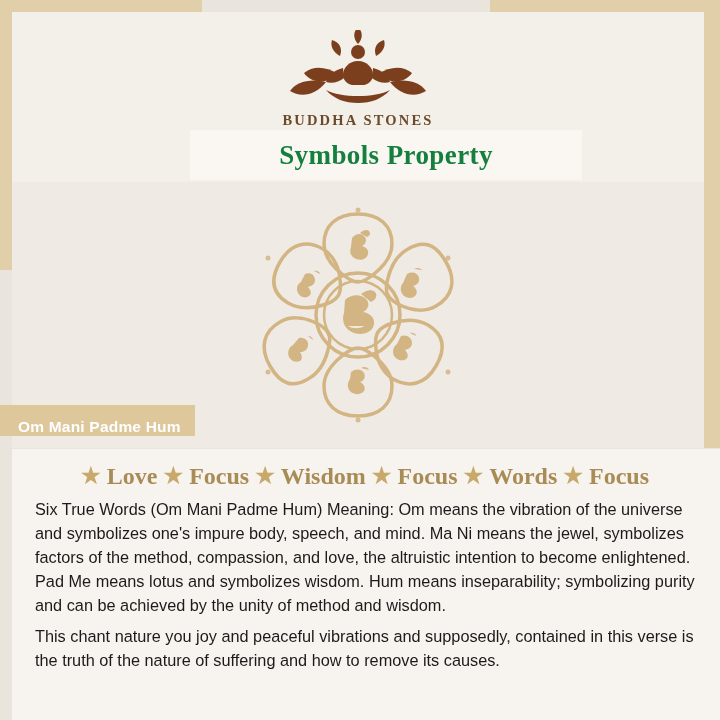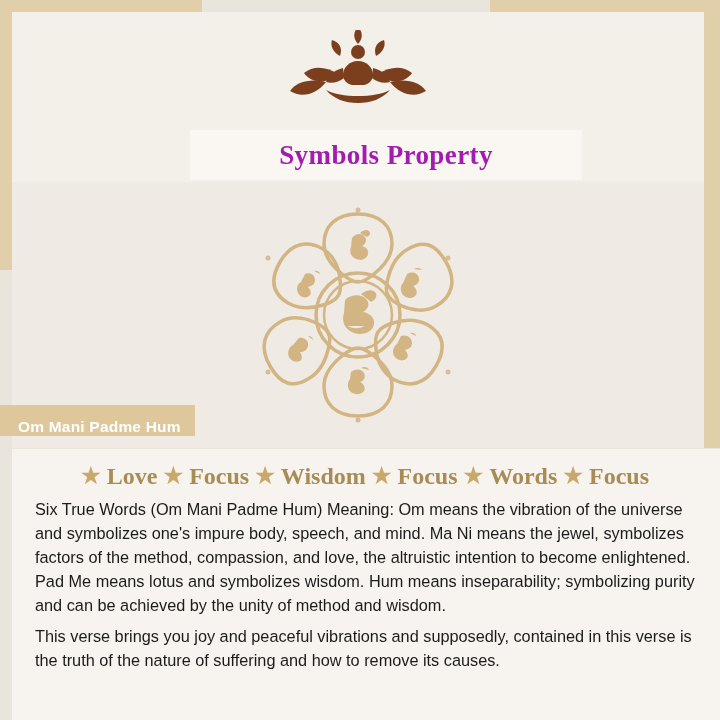--- a/index.html
+++ b/index.html
@@ -82,21 +82,21 @@
     width: 392px; height: 50px;
     background: #faf7f2;
     display: flex;
     align-items: center;
     justify-content: center;
   }
   .title-band .title-text {
     font-family: "Liberation Serif", serif;
     font-weight: 700;
     font-size: 27px;
-    color: #a21caf;
+    color: #15803d;
     letter-spacing: 0.4px;
   }
   
   .mandala-area {
     position: absolute;
     left: 12px; top: 182px;
     width: 692px; height: 266px;
     display: flex;
     align-items: center;
     justify-content: center;
@@ -187,20 +187,21 @@
           <path d="M98 26 c7 -4 10 -10 8 -16 c-7 2 -11 8 -8 16 z"></path>
 
           <path d="M60 44 c-13 -8 -25 -8 -34 -1 c7 10 22 12 34 1 z"></path>
           <path d="M48 52 c-16 -4 -30 0 -36 9 c11 7 26 4 36 -9 z"></path>
           <path d="M100 44 c13 -8 25 -8 34 -1 c-7 10 -22 12 -34 1 z"></path>
           <path d="M112 52 c16 -4 30 0 36 9 c-11 7 -26 4 -36 -9 z"></path>
 
           <path d="M48 60 c8 9 19 13 32 13 c13 0 24 -4 32 -13 c-8 4 -19 6 -32 6 c-13 0 -24 -2 -32 -6 z"></path>
         </g>
       </svg>
+      <div class="logo-text">BUDDHA STONES</div>
     </div>
 
     <div class="title-band">
       <div class="title-text">Symbols Property</div>
     </div>
   </div>
 
   <div class="mandala-area">
     <svg width="250" height="230" viewBox="0 0 250 230">
       <g fill="none" stroke="#d3b583" stroke-width="3.5">
@@ -253,17 +254,17 @@
       <span class="word">Wisdom</span>
       <span class="star">★</span>
       <span class="word">Focus</span>
       <span class="star">★</span>
       <span class="word">Words</span>
       <span class="star">★</span>
       <span class="word">Focus</span>
     </div>
     <div class="body-text">
       <p>Six True Words (Om Mani Padme Hum) Meaning: Om means the vibration of the universe and symbolizes one's impure body, speech, and mind. Ma Ni means the jewel, symbolizes factors of the method, compassion, and love, the altruistic intention to become enlightened. Pad Me means lotus and symbolizes wisdom. Hum means inseparability; symbolizing purity and can be achieved by the unity of method and wisdom.</p>
-      <p>This verse brings you joy and peaceful vibrations and supposedly, contained in this verse is the truth of the nature of suffering and how to remove its causes.</p>
+      <p>This chant nature you joy and peaceful vibrations and supposedly, contained in this verse is the truth of the nature of suffering and how to remove its causes.</p>
     </div>
   </div>
 
 </div>
 
 </body></html>

